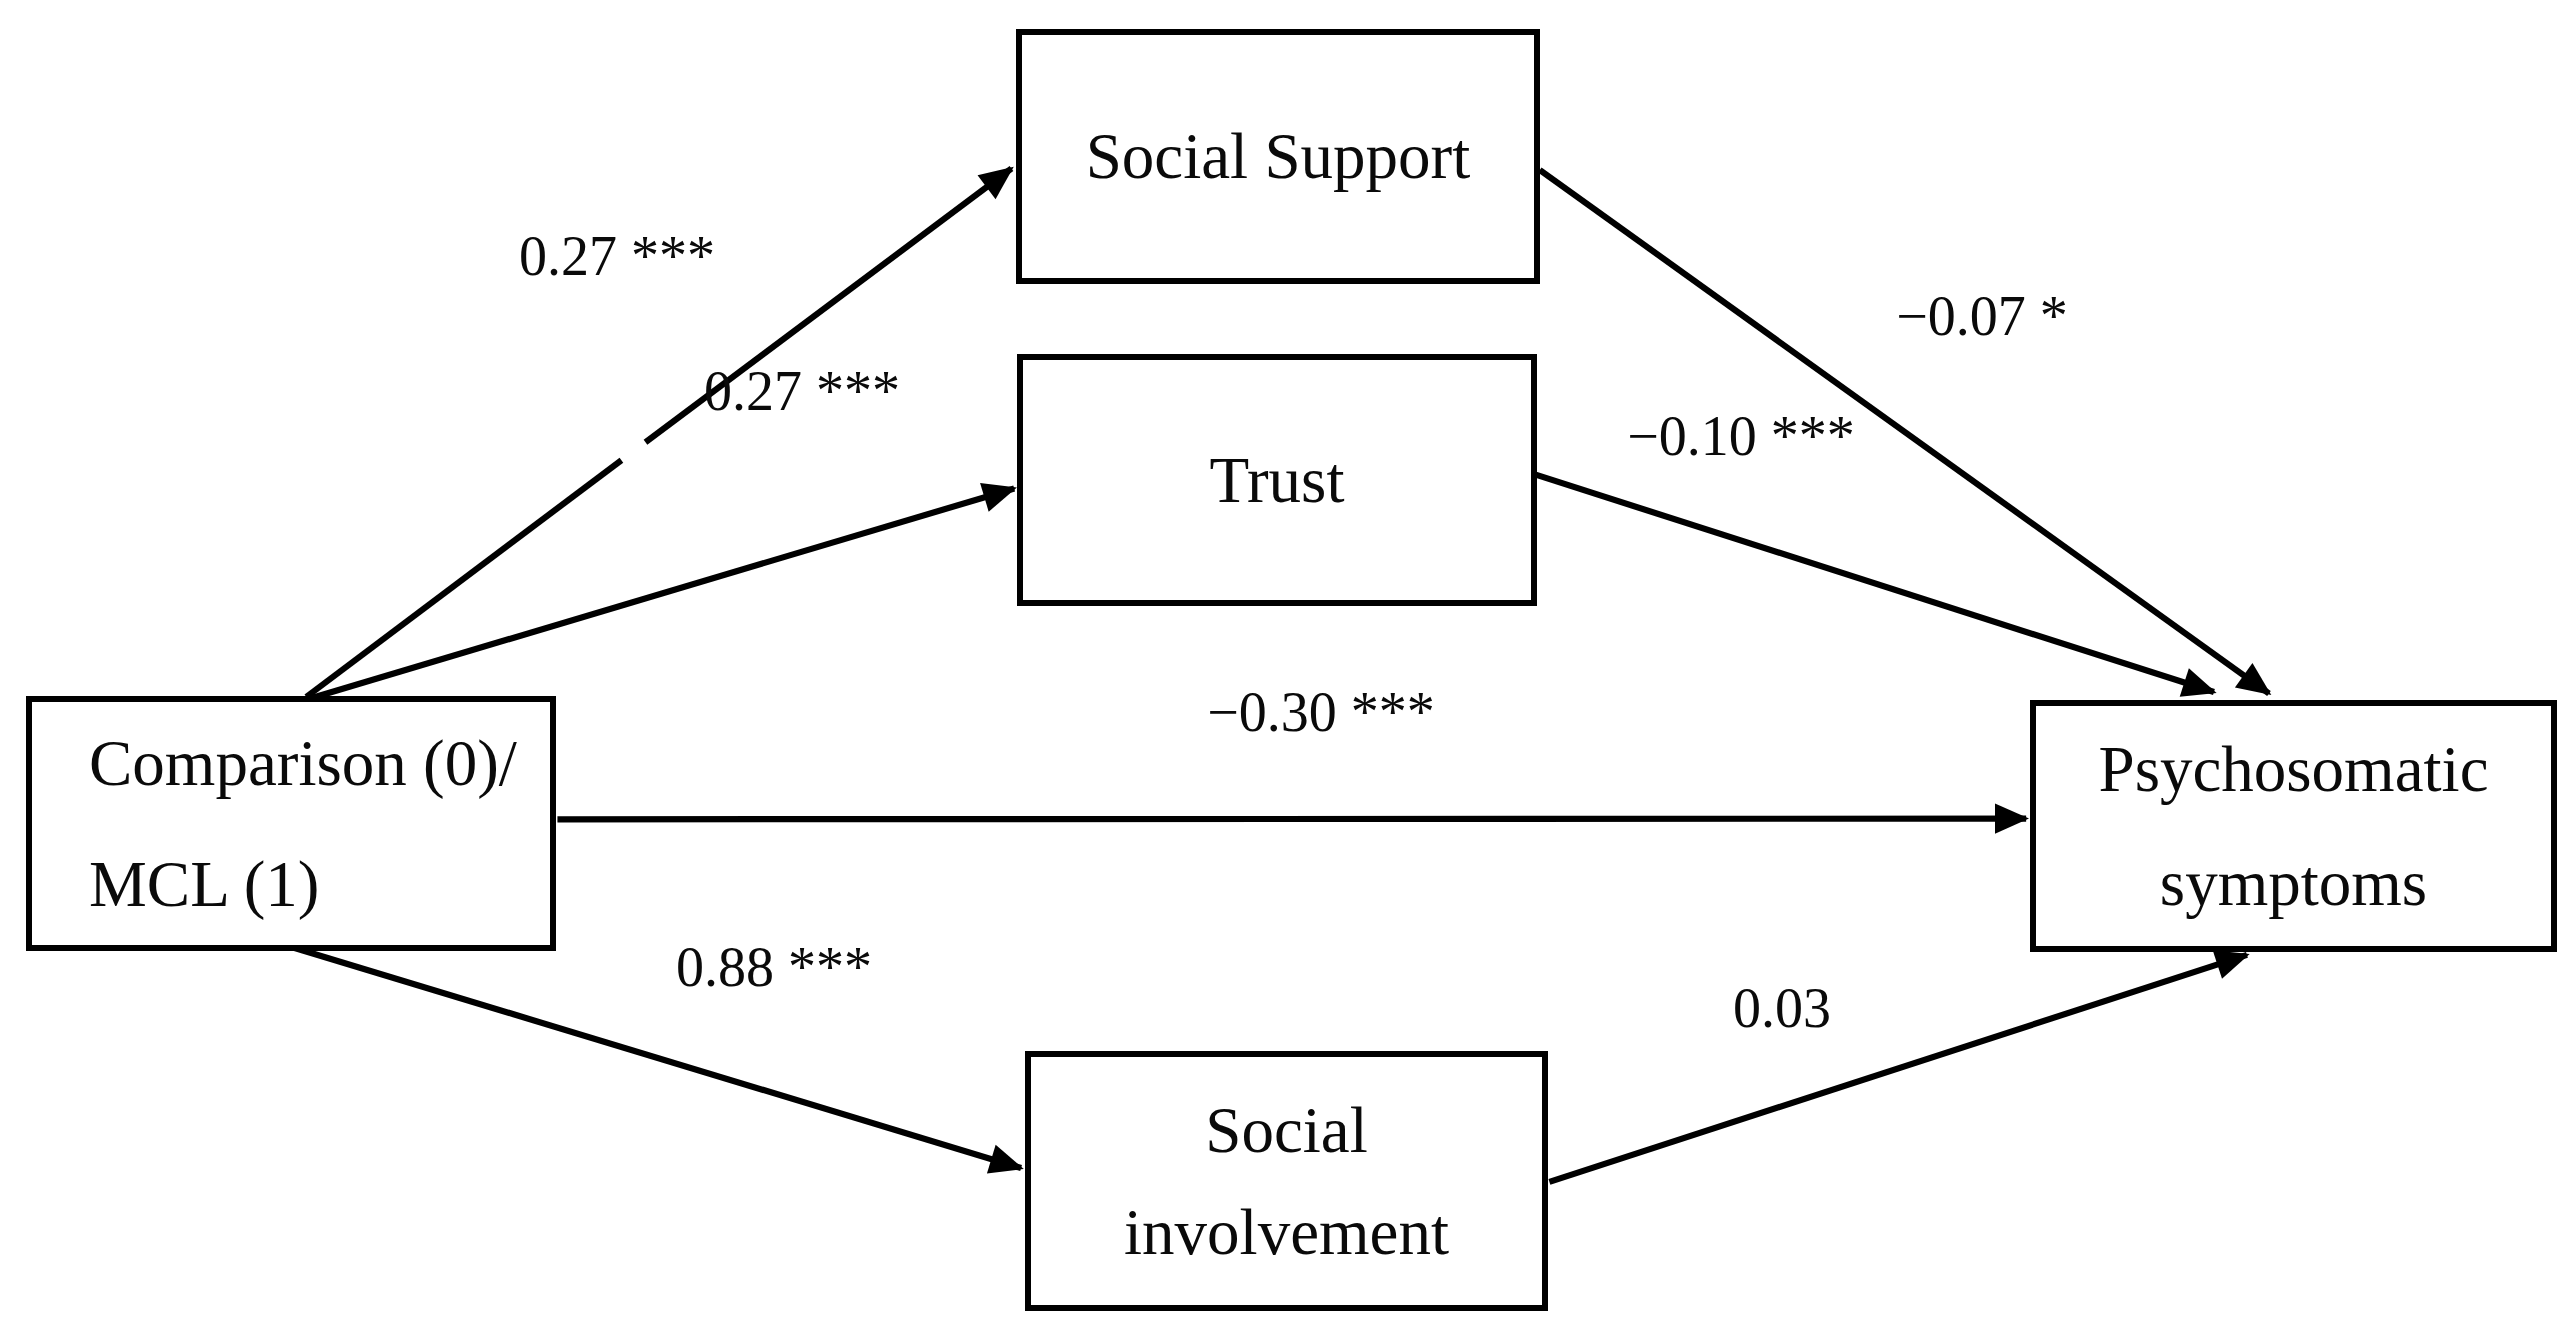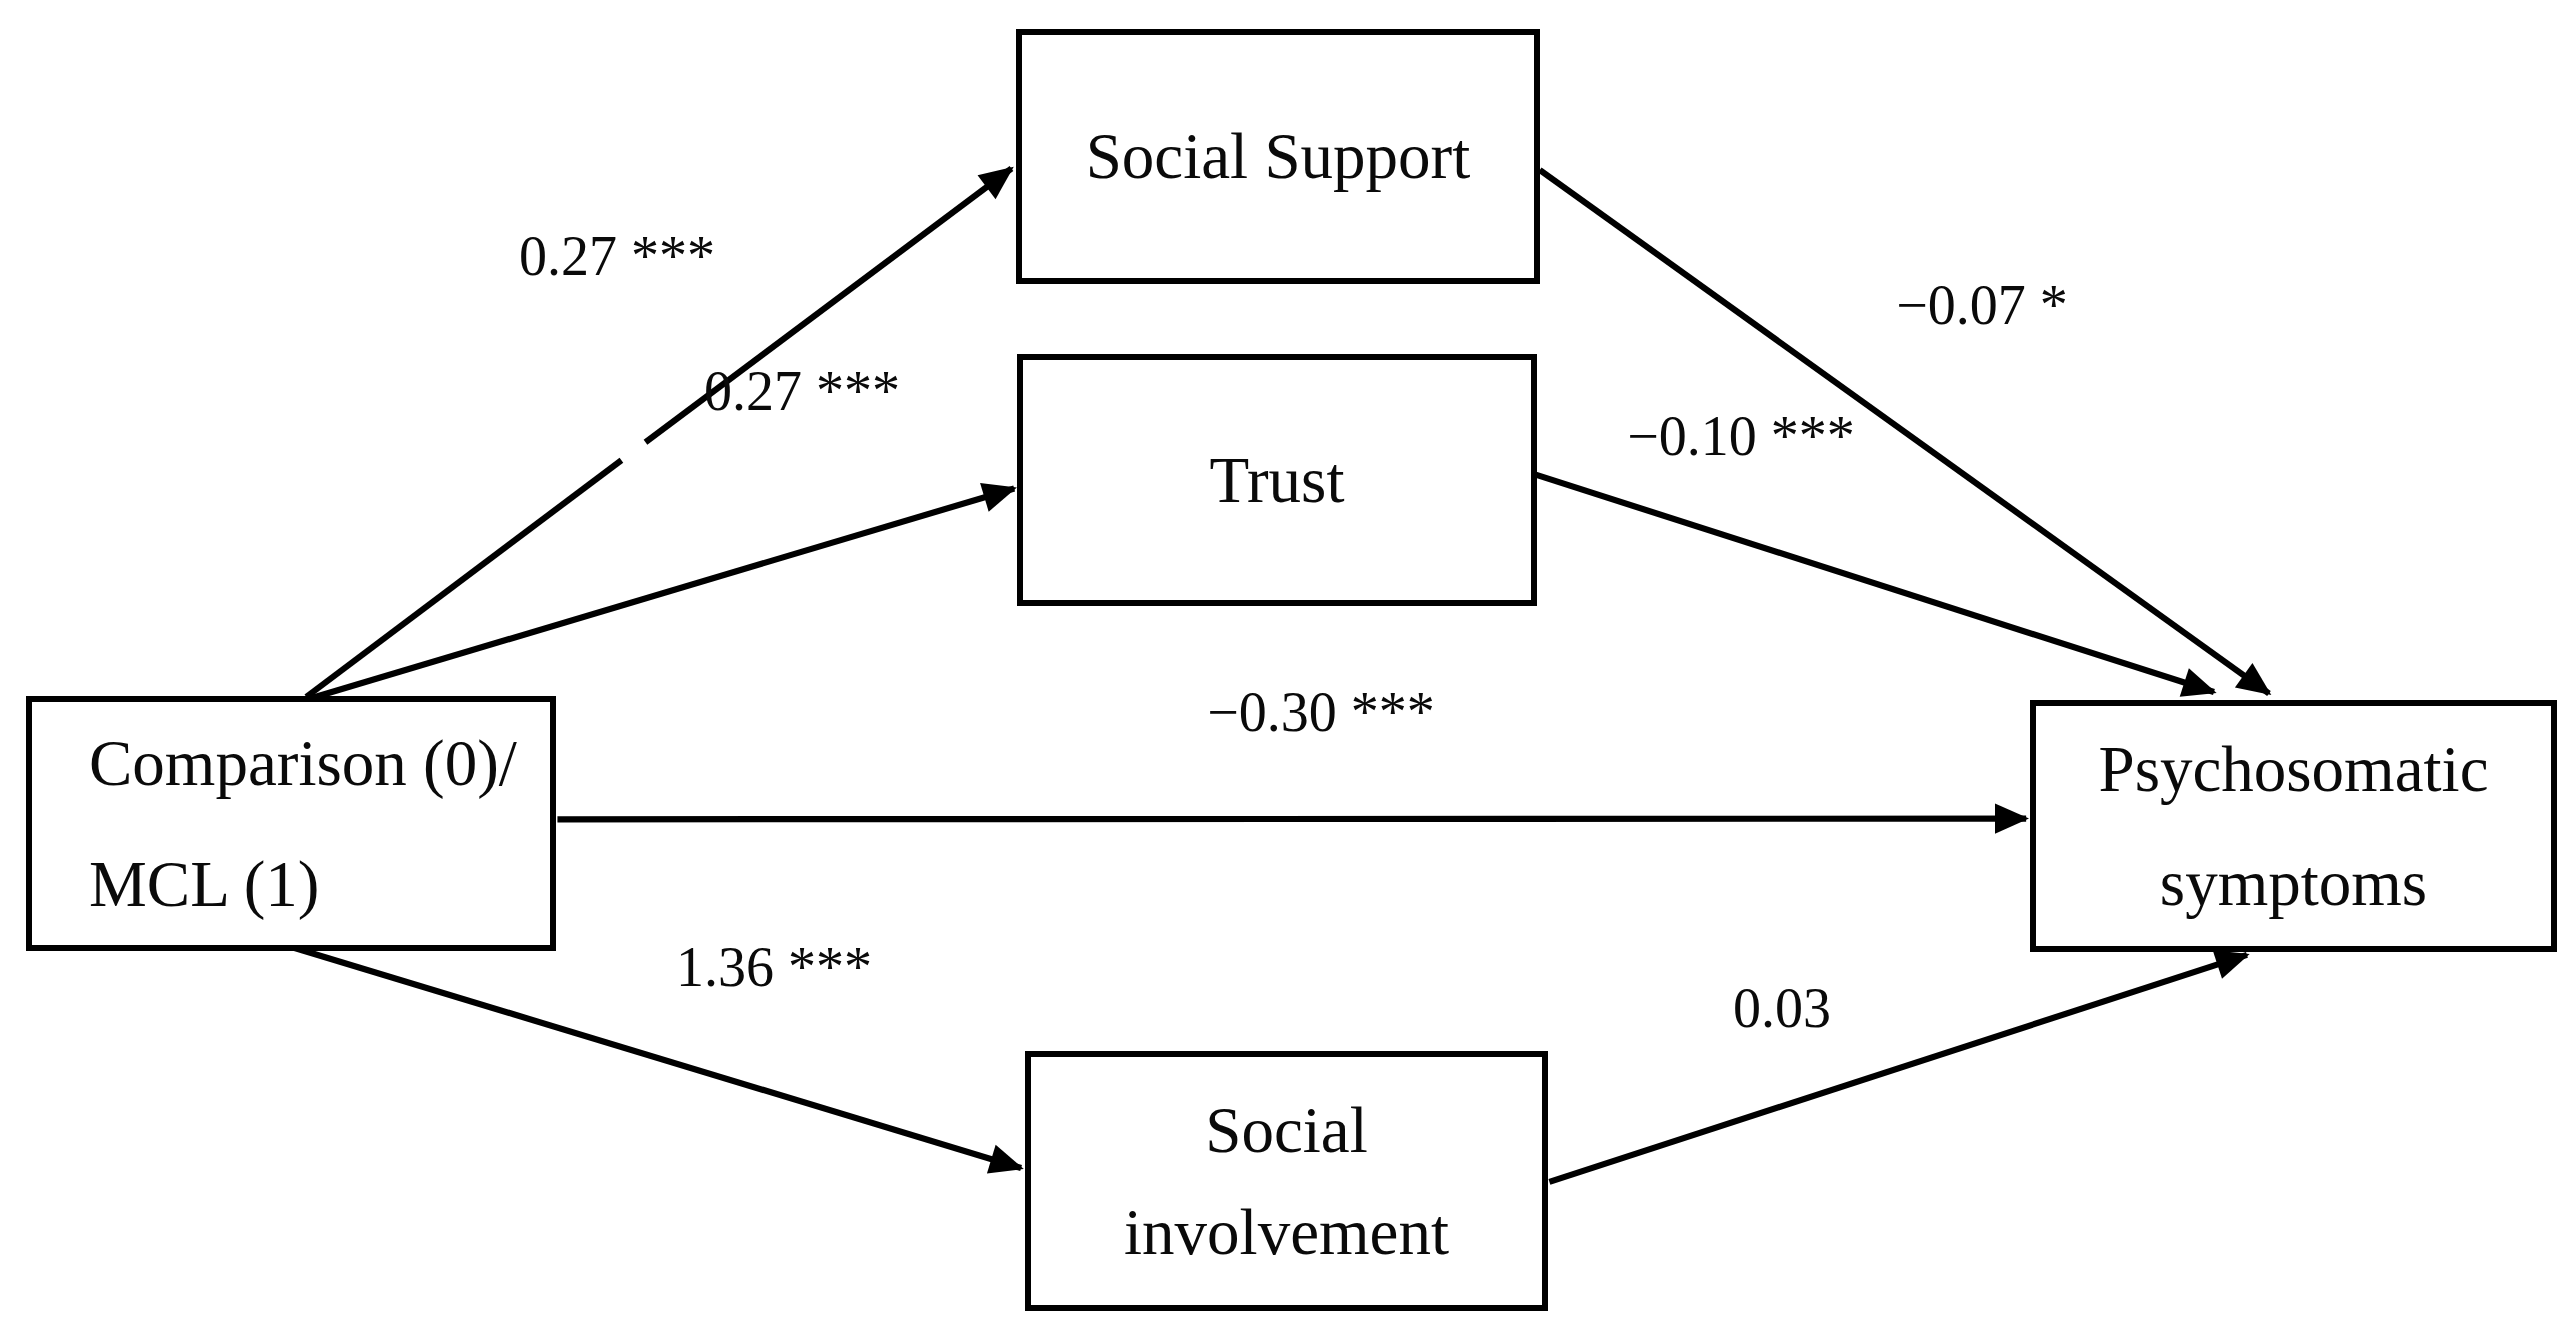--- a/index.html
+++ b/index.html
@@ -49,21 +49,21 @@
   #node-social-involvement { left: 1025px; top: 1051px; width: 523px; height: 260px; row-gap: 34px; }
   #node-psychosomatic  { left: 2030px; top: 700px; width: 527px; height: 252px; row-gap: 45px; }
   .path-label {
     position: absolute;
     transform: translate(-50%, -50%);
     font-size: 56px;
     white-space: nowrap;
   }
   #label-a { left: 617px;  top: 256px;  }
   #label-b { left: 802px; top: 391px;  }
-  #label-e { left: 1982px; top: 305px;  }
+  #label-e { left: 1982px; top: 316px;  }
   #label-f { left: 1741px; top: 436px;  }
   #label-c { left: 1321px; top: 712px; }
   #label-d { left: 774px; top: 967px; }
   #label-g { left: 1782px; top: 1008px; }
 </style>
 </head>
 <body>
 
 <div id="canvas">
 
@@ -116,18 +116,18 @@
   <div class="path-label" id="label-a">0.27 ***</div>
 
   <div class="path-label" id="label-b">0.27 ***</div>
 
   <div class="path-label" id="label-e">−0.07 *</div>
 
   <div class="path-label" id="label-f">−0.10 ***</div>
 
   <div class="path-label" id="label-c">−0.30 ***</div>
 
-  <div class="path-label" id="label-d">1.36 ***</div>
+  <div class="path-label" id="label-d">0.88 ***</div>
 
   <div class="path-label" id="label-g">0.03</div>
 
 </div>
 
 
 </body></html>

